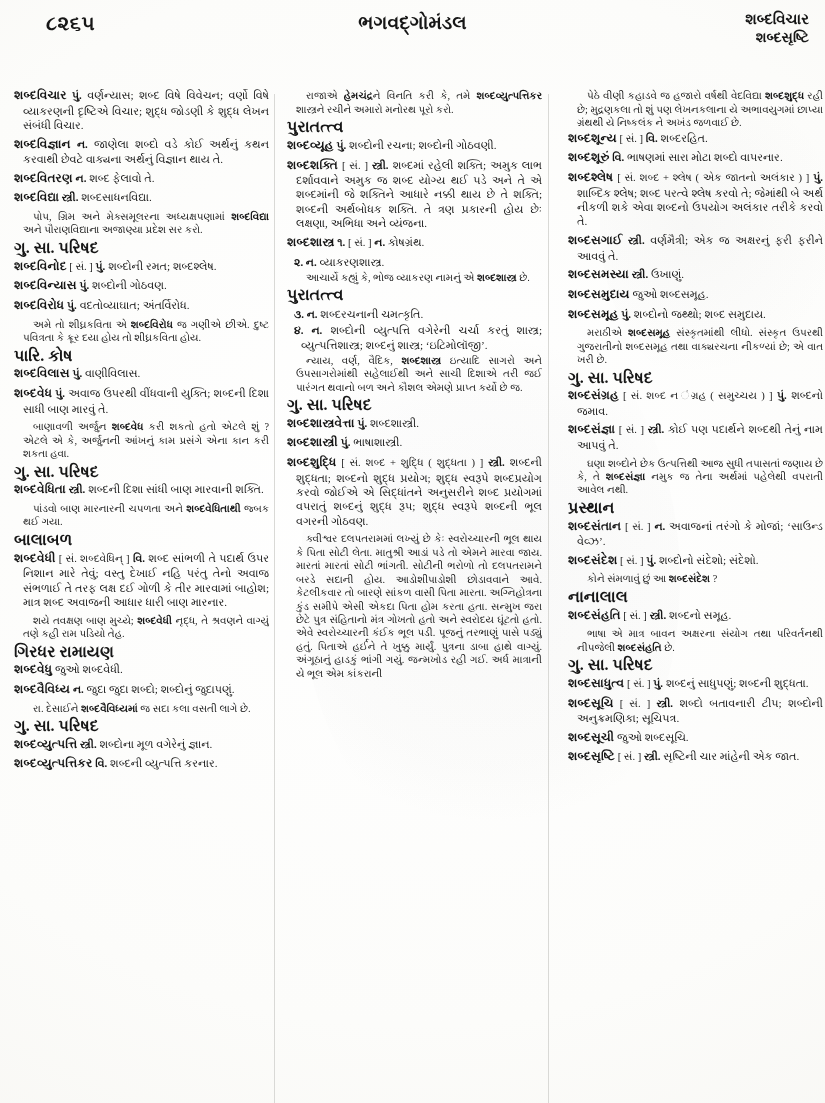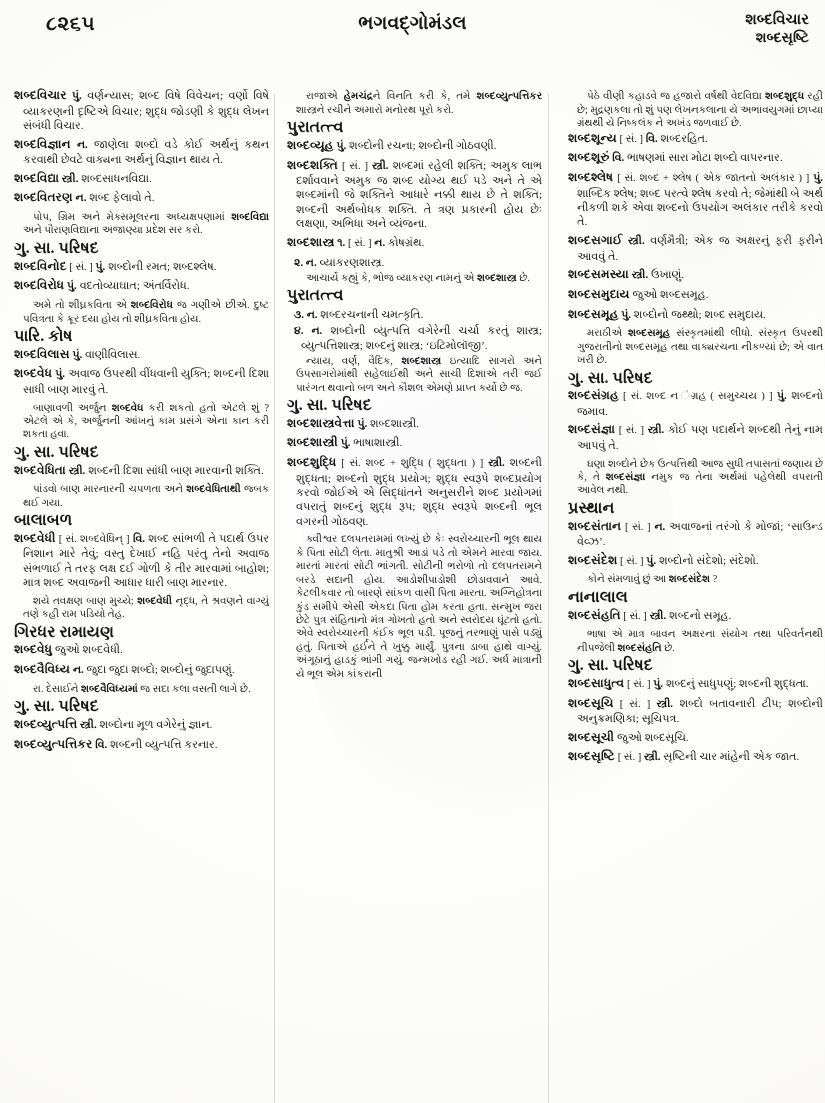--- a/index.html
+++ b/index.html
@@ -122,25 +122,26 @@
     <span class="l2">શબ્દસૃષ્ટિ</span>
   </div>
 </div>
 
 <div class="cols">
   <div class="rule" id="rule1"></div>
   <div class="rule" id="rule2"></div>
   <div class="col" id="col1">
       <div class="entry body head-line"><span class="hw">શબ્દવિચાર</span><span class="pos"> પું.</span><span class="def"> વર્ણન્યાસ; શબ્દ વિષે વિવેચન; વર્ણો વિષે વ્યાકરણની દૃષ્ટિએ વિચાર; શુદ્ધ જોડણી કે શુદ્ધ લેખન સંબંધી વિચાર.</span></div>
       <div class="entry body head-line"><span class="hw">શબ્દવિજ્ઞાન</span><span class="pos"> ન.</span><span class="def"> જાણેલા શબ્દો વડે કોઈ અર્થનું કથન કરવાથી છેવટે વાક્યના અર્થનું વિજ્ઞાન થાય તે.</span></div>
+      <div class="entry body head-line"><span class="hw">શબ્દવિતરણ</span><span class="pos"> ન.</span><span class="def"> શબ્દ ફેલાવો તે.</span></div>
       <div class="entry body head-line"><span class="hw">શબ્દવિદ્યા</span><span class="pos"> સ્ત્રી.</span><span class="def"> શબ્દસાધનવિદ્યા.</span></div>
-      <div class="entry body head-line"><span class="hw">શબ્દવિતરણ</span><span class="pos"> ન.</span><span class="def"> શબ્દ ફેલાવો તે.</span></div>
       <div class="quote"><span>પોપ, ગ્રિમ અને મેક્સમૂલરના અધ્યક્ષપણામાં <span class="em">શબ્દવિદ્યા</span> અને પૌરાણવિદ્યાના અજાણ્યા પ્રદેશ સર કરો.</span></div>
       <span class="src">ગુ. સા. પરિષદ</span>
       <div class="entry body head-line"><span class="hw">શબ્દવિનોદ</span><span class="etym"> [ સં. ]</span><span class="pos"> પું.</span><span class="def"> શબ્દોની રમત; શબ્દશ્લેષ.</span></div>
+      <div class="entry body head-line"><span class="hw">શબ્દવિન્યાસ</span><span class="pos"> પું.</span><span class="def"> શબ્દોની ગોઠવણ.</span></div>
       <div class="entry body head-line"><span class="hw">શબ્દવિરોધ</span><span class="pos"> પું.</span><span class="def"> વદતોવ્યાઘાત; અંતર્વિરોધ.</span></div>
       <div class="quote"><span>અમે તો શીઘ્રકવિતા એ <span class="em">શબ્દવિરોધ</span> જ ગણીએ છીએ. દુષ્ટ પવિત્રતા કે ક્રૂર દયા હોય તો શીઘ્રકવિતા હોય.</span></div>
       <span class="src">પારિ. કોષ</span>
       <div class="entry body head-line"><span class="hw">શબ્દવિલાસ</span><span class="pos"> પું.</span><span class="def"> વાણીવિલાસ.</span></div>
       <div class="entry body head-line"><span class="hw">શબ્દવેધ</span><span class="pos"> પું.</span><span class="def"> અવાજ ઉપરથી વીંધવાની યુક્તિ; શબ્દની દિશા સાધી બાણ મારવું તે.</span></div>
       <div class="quote"><span>બાણાવળી અર્જુન <span class="em">શબ્દવેધ</span> કરી શકતો હતો એટલે શું ? એટલે એ કે, અર્જુનની આંખનું કામ પ્રસંગે એના કાન કરી શકતા હવા.</span></div>
       <span class="src">ગુ. સા. પરિષદ</span>
       <div class="entry body head-line"><span class="hw">શબ્દવેધિતા</span><span class="pos"> સ્ત્રી.</span><span class="def"> શબ્દની દિશા સાંધી બાણ મારવાની શક્તિ.</span></div>
       <div class="quote"><span>પાંડવો બાણ મારનારની ચપળતા અને <span class="em">શબ્દવેધિતાથી</span> જ્બક થઈ ગયા.</span></div>
       <span class="src">બાલાબળ</span>

